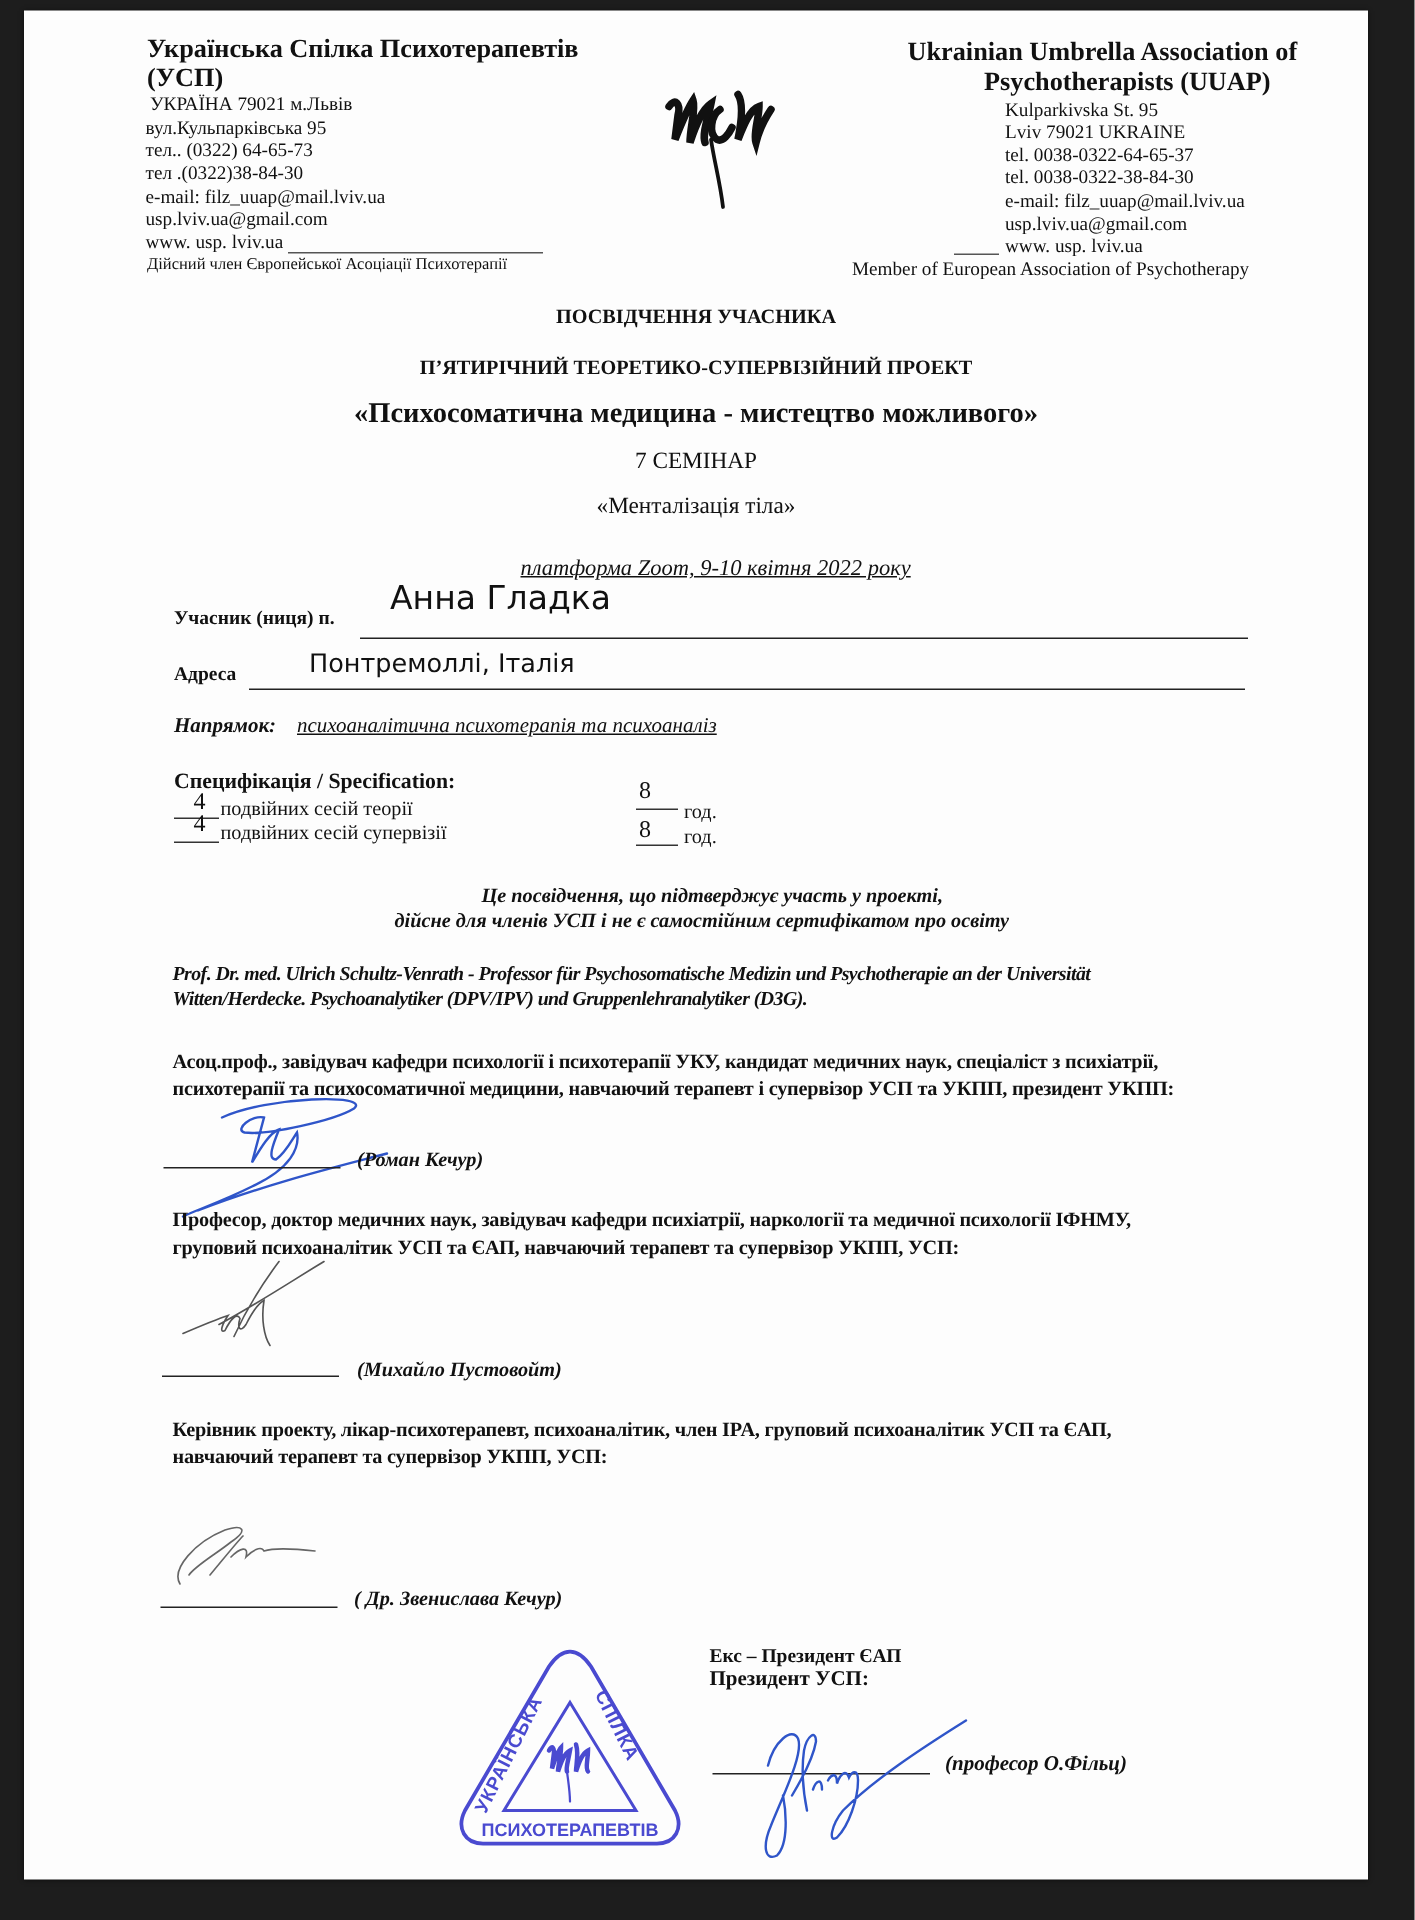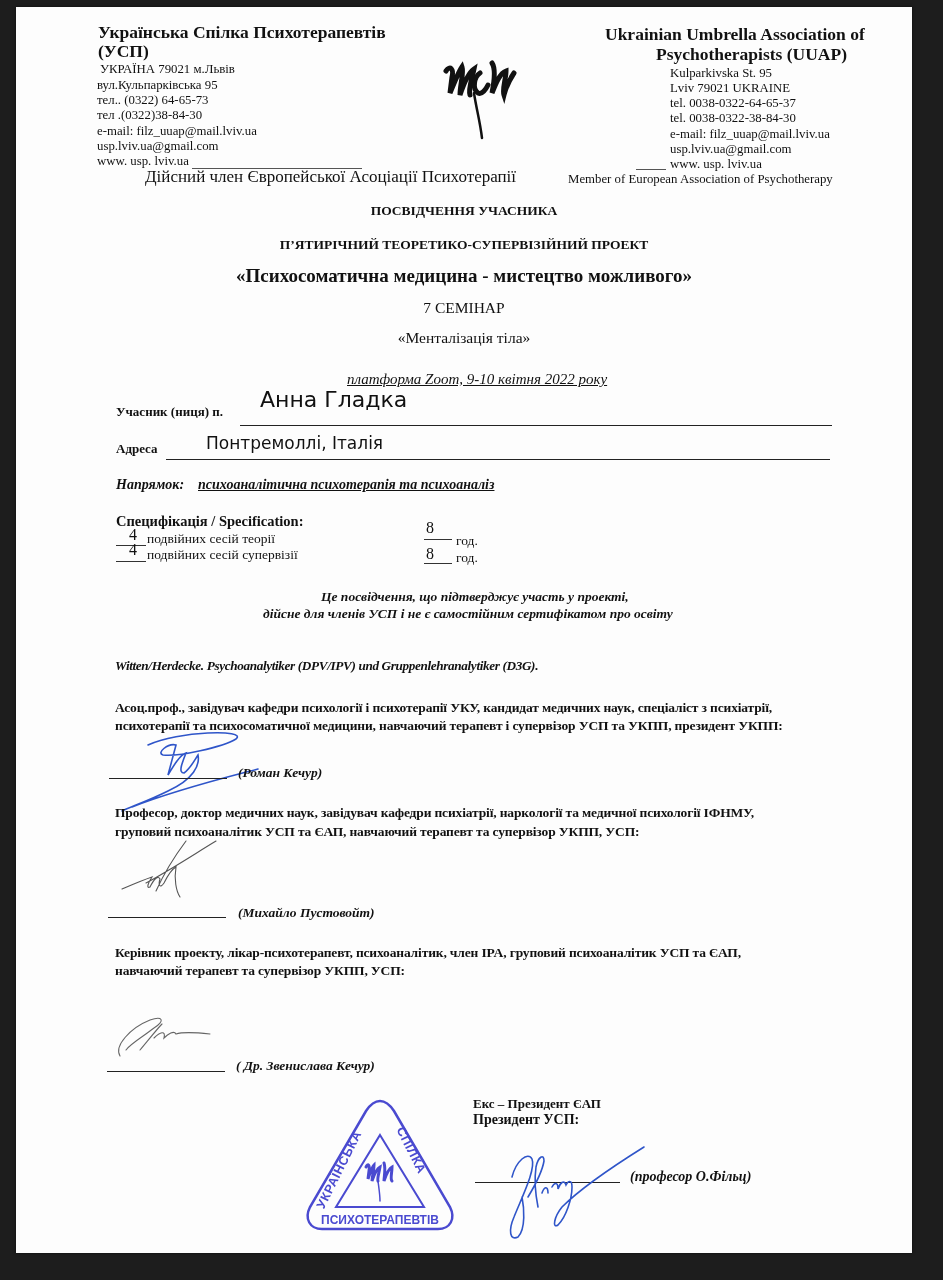--- a/index.html
+++ b/index.html
@@ -30,21 +30,21 @@
   <div class="abs hl" style="left:82px; top:16px;">Українська Спілка Психотерапевтів</div>
   <div class="abs hl" style="left:82px; top:35px;">(УСП)</div>
   <div class="abs hs" style="left:84px; top:55px;">УКРАЇНА 79021  м.Львів</div>
   <div class="abs hs" style="left:81px; top:71px;text-align:right;">вул.Кульпарківська 95</div>
   <div class="abs hs" style="left:81px; top:86px;">тел.. (0322) 64-65-73</div>
   <div class="abs hs" style="left:81px; top:101px;">тел .(0322)38-84-30</div>
   <div class="abs hs" style="left:81px; top:117px;"> e-mail: filz_uuap@mail.lviv.ua</div>
   <div class="abs hs" style="left:81px; top:132px;"> usp.lviv.ua@gmail.com</div>
   <div class="abs hs" style="left:81px; top:147px;">www. usp. lviv.ua</div>
   <div class="line" style="left:176px; top:161px; width:170px; border-color:#555;"></div>
-  <div class="abs hs" style="left:82px; top:162px; font-size:17px;margin-left:47px;">Дійсний член Європейської Асоціації Психотерапії</div>
+  <div class="abs hs" style="left:82px; top:162px; font-size:11px;">Дійсний член Європейської Асоціації Психотерапії</div>
 
   <div class="abs" style="left:420px; top:36px; width:90px; height:100px;">
     <svg width="90" height="100" viewBox="0 0 90 100">
       <path d="M10 28 C14 22 18 26 16 34 L14 50 C18 40 22 30 26 24 C28 30 24 42 24 52 C28 40 32 30 38 26 C36 36 32 46 34 52" fill="none" stroke="#111" stroke-width="5" stroke-linecap="round"></path>
       <path d="M44 30 C38 34 36 46 42 50 C46 52 50 46 52 42" fill="none" stroke="#111" stroke-width="5" stroke-linecap="round"></path>
       <path d="M56 20 C60 26 58 40 56 50 C60 40 64 30 70 28 C70 36 66 46 68 52 C70 44 74 36 78 30" fill="none" stroke="#111" stroke-width="5" stroke-linecap="round"></path>
       <path d="M38 50 C40 64 44 78 46 95" fill="none" stroke="#111" stroke-width="2.5" stroke-linecap="round"></path>
     </svg>
   </div>
 
@@ -69,41 +69,42 @@
 
   <div class="abs b" style="left:100px; top:397px; font-size:13px;">Учасник (ниця) п.</div>
   <div class="abs sans" style="left:244px; top:380px; font-size:22px;">Анна Гладка</div>
   <div class="line" style="left:224px; top:418px; width:592px;"></div>
 
   <div class="abs b" style="left:100px; top:434px; font-size:13px;">Адреса</div>
   <div class="abs sans" style="left:190px; top:426px; font-size:17px;">Понтремоллі, Італія</div>
   <div class="line" style="left:150px; top:452px; width:664px;"></div>
 
   <div class="abs b ital" style="left:100px; top:470px; font-size:14px;">Напрямок:</div>
-  <div class="abs ital und" style="left:182px; top:470px; font-size:14px;font-weight:bold;">психоаналітична психотерапія та психоаналіз</div>
+  <div class="abs ital und" style="left:182px; top:470px; font-size:14px;">психоаналітична психотерапія та психоаналіз</div>
 
   <div class="abs b" style="left:100px; top:506px; font-size:14.5px;">Специфікація / Specification:</div>
 
   <div class="abs" style="left:104px; top:519px; width:26px; text-align:center; font-size:16px;">4</div>
   <div class="line" style="left:100px; top:538px; width:30px; border-color:#333;"></div>
   <div class="abs" style="left:131px; top:524px; font-size:13.5px;">подвійних сесій теорії</div>
   <div class="abs" style="left:410px; top:512px; font-size:16px;">8</div>
   <div class="line" style="left:408px; top:532px; width:28px; border-color:#333;"></div>
   <div class="abs" style="left:440px; top:526px; font-size:13.5px;">год.</div>
 
   <div class="abs" style="left:104px; top:534px; width:26px; text-align:center; font-size:16px;">4</div>
   <div class="line" style="left:100px; top:554px; width:30px; border-color:#333;"></div>
   <div class="abs" style="left:131px; top:540px; font-size:13.5px;">подвійних сесій супервізії</div>
   <div class="abs" style="left:410px; top:538px; font-size:16px;">8</div>
   <div class="line" style="left:408px; top:556px; width:28px; border-color:#333;"></div>
   <div class="abs" style="left:440px; top:543px; font-size:13.5px;">год.</div>
 
   <div class="abs b ital" style="left:247px; top:599px; font-size:13.5px;">дійсне для членів УСП  і не є самостійним сертифікатом  про освіту</div>
   <div class="abs b ital" style="left:305px; top:582px; font-size:13.5px;">Це посвідчення, що підтверджує участь у проекті,</div>
 
+  <div class="abs b ital" style="left:99px; top:634px; font-size:13.2px; letter-spacing:-0.35px;">Prof. Dr. med. Ulrich Schultz-Venrath - Professor für Psychosomatische Medizin und Psychotherapie an der Universität</div>
   <div class="abs b ital" style="left:99px; top:651px; font-size:13.2px; letter-spacing:-0.35px;">Witten/Herdecke. Psychoanalytiker (DPV/IPV) und Gruppenlehranalytiker (D3G).</div>
 
   <div class="abs narrow" style="left:99px; top:693px;">Асоц.проф., завідувач кафедри психології і психотерапії УКУ, кандидат медичних наук, спеціаліст з психіатрії,</div>
   <div class="abs narrow" style="left:99px; top:711px;text-align:right;">психотерапії та психосоматичної медицини, навчаючий терапевт і супервізор УСП та УКПП, президент УКПП:</div>
   <svg class="sig" style="left:92px; top:718px;" width="160" height="90">
     <path d="M40 20 C70 6 140 4 128 14 C115 22 70 32 55 30 C48 28 60 18 68 20 L60 50 C66 40 72 30 78 28 C74 38 70 48 76 48 C82 44 86 36 90 30 C92 40 86 54 60 66 C40 76 22 82 14 86 M24 82 C70 64 120 52 150 44" fill="none" stroke="#2f55c9" stroke-width="1.6" stroke-linecap="round"></path>
   </svg>
   <div class="line" style="left:93px; top:771px; width:118px;"></div>
   <div class="abs b ital" style="left:222px; top:758px; font-size:13.5px;">(Роман Кечур)</div>
 

